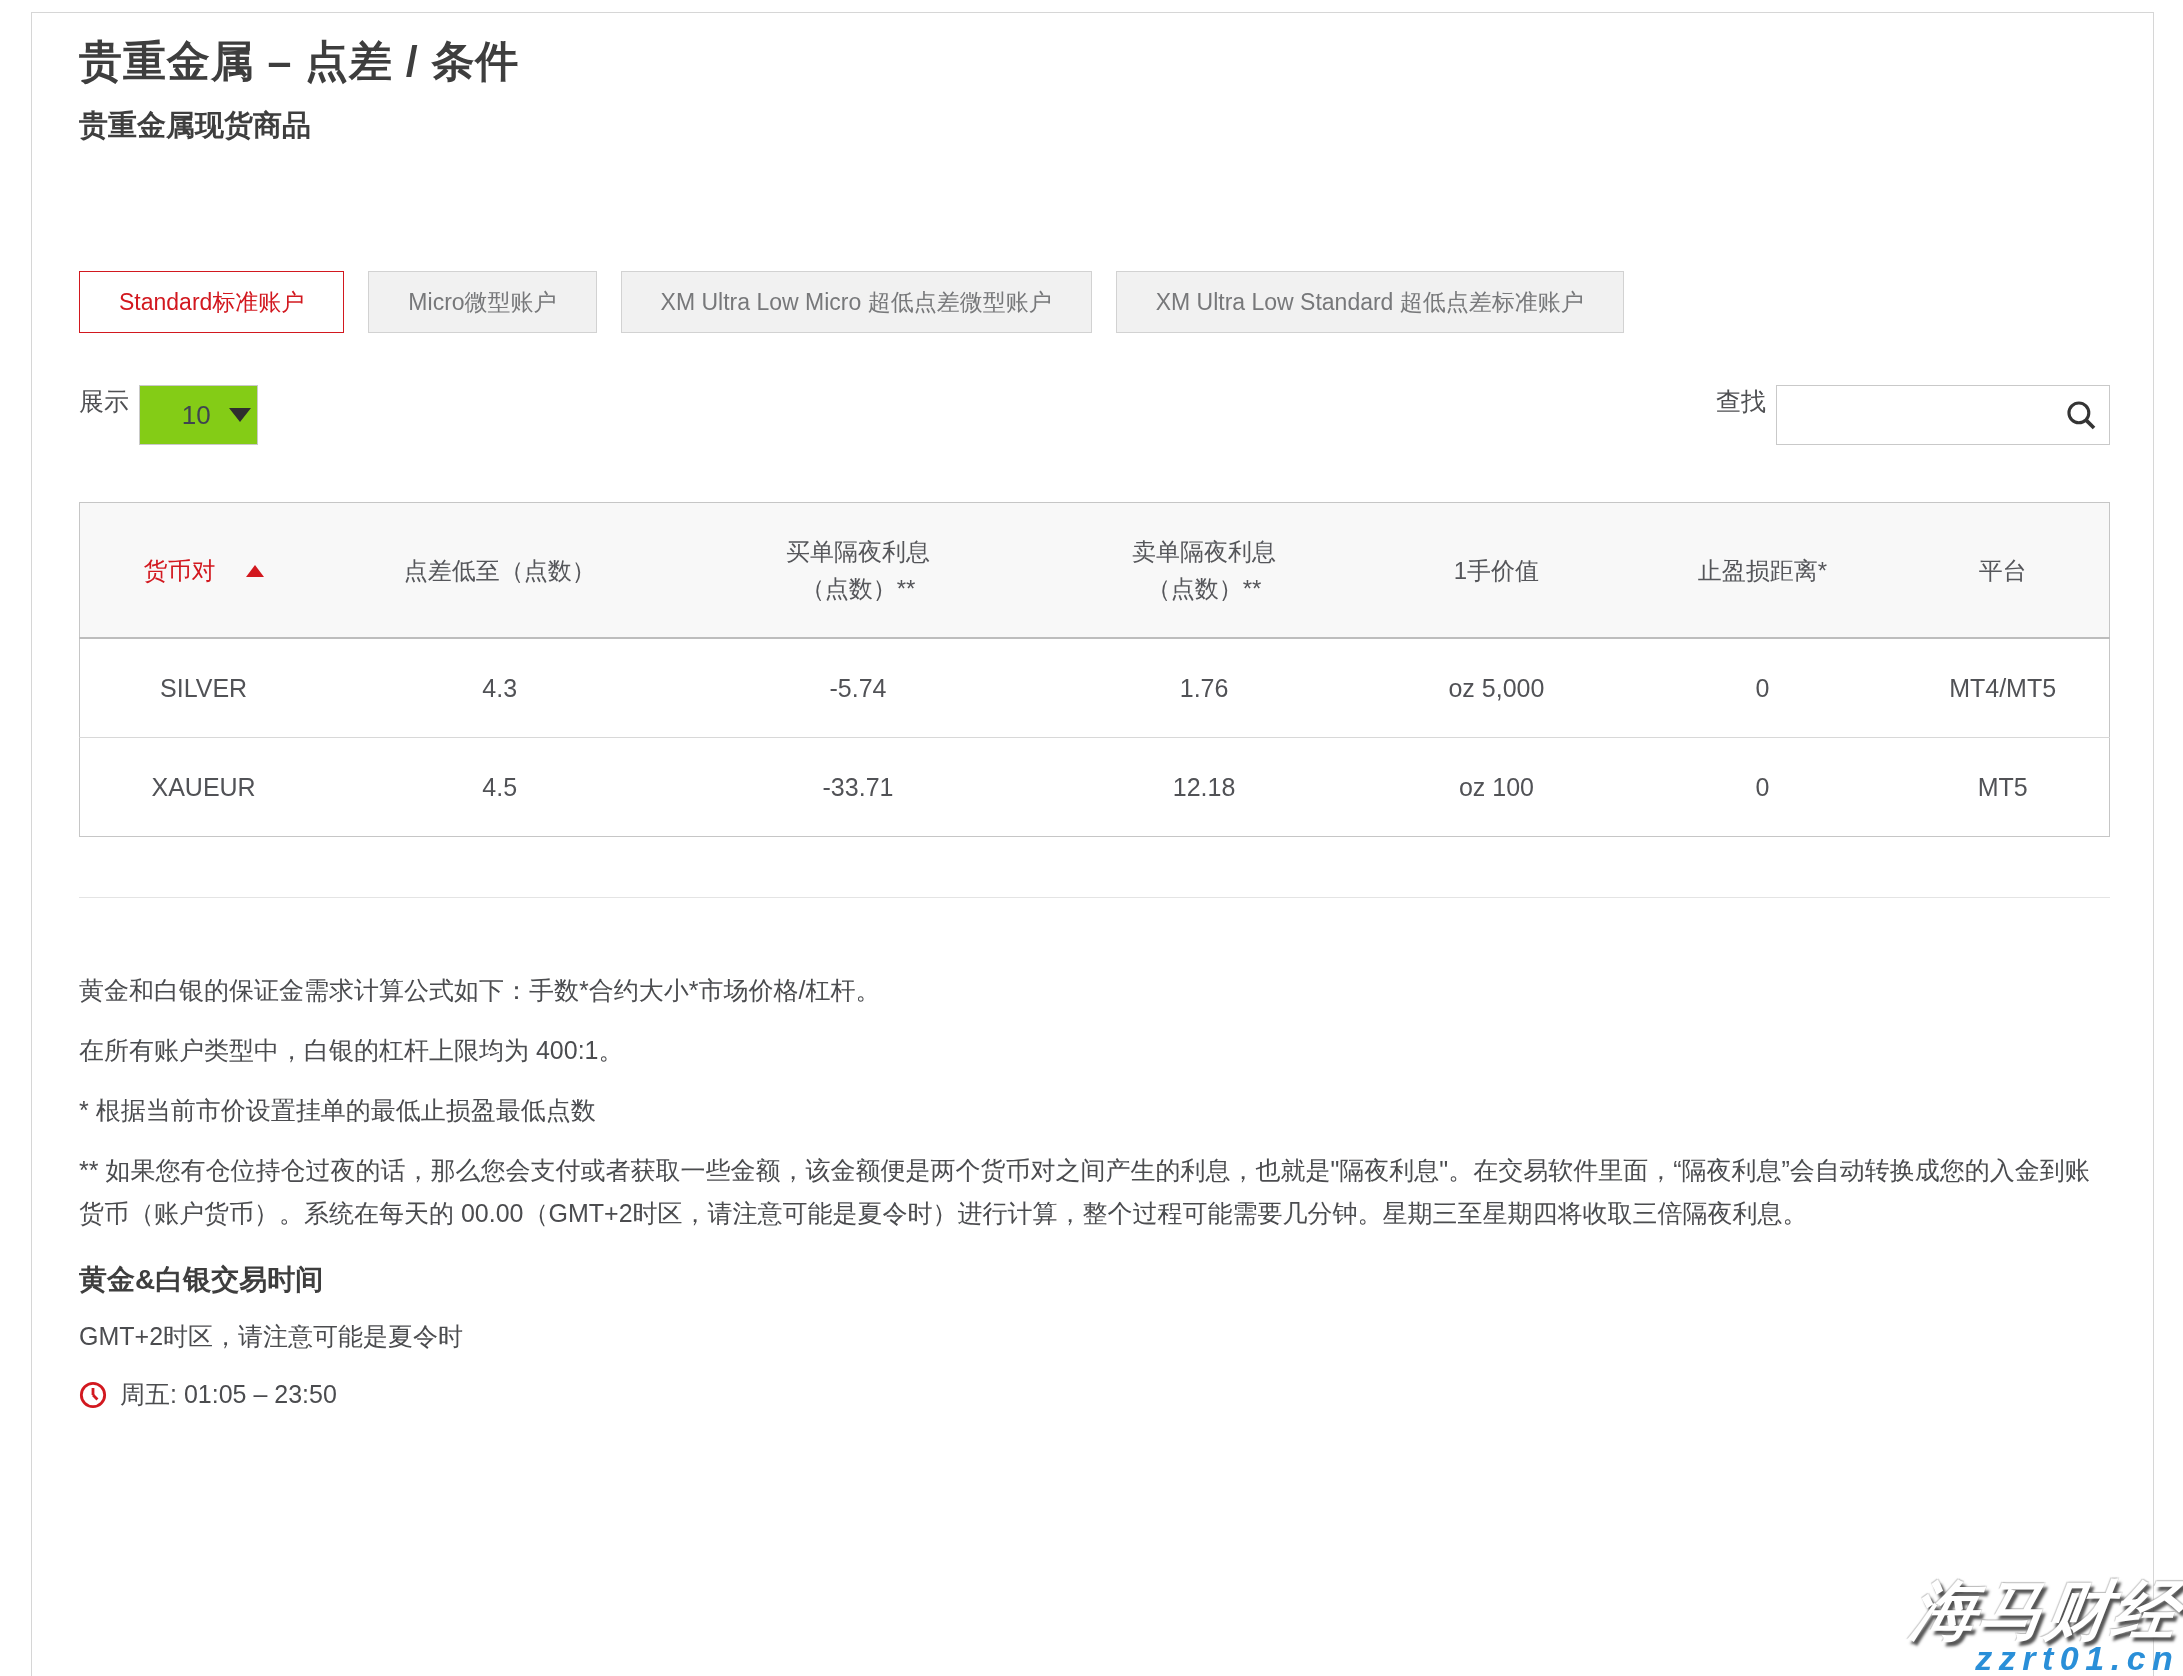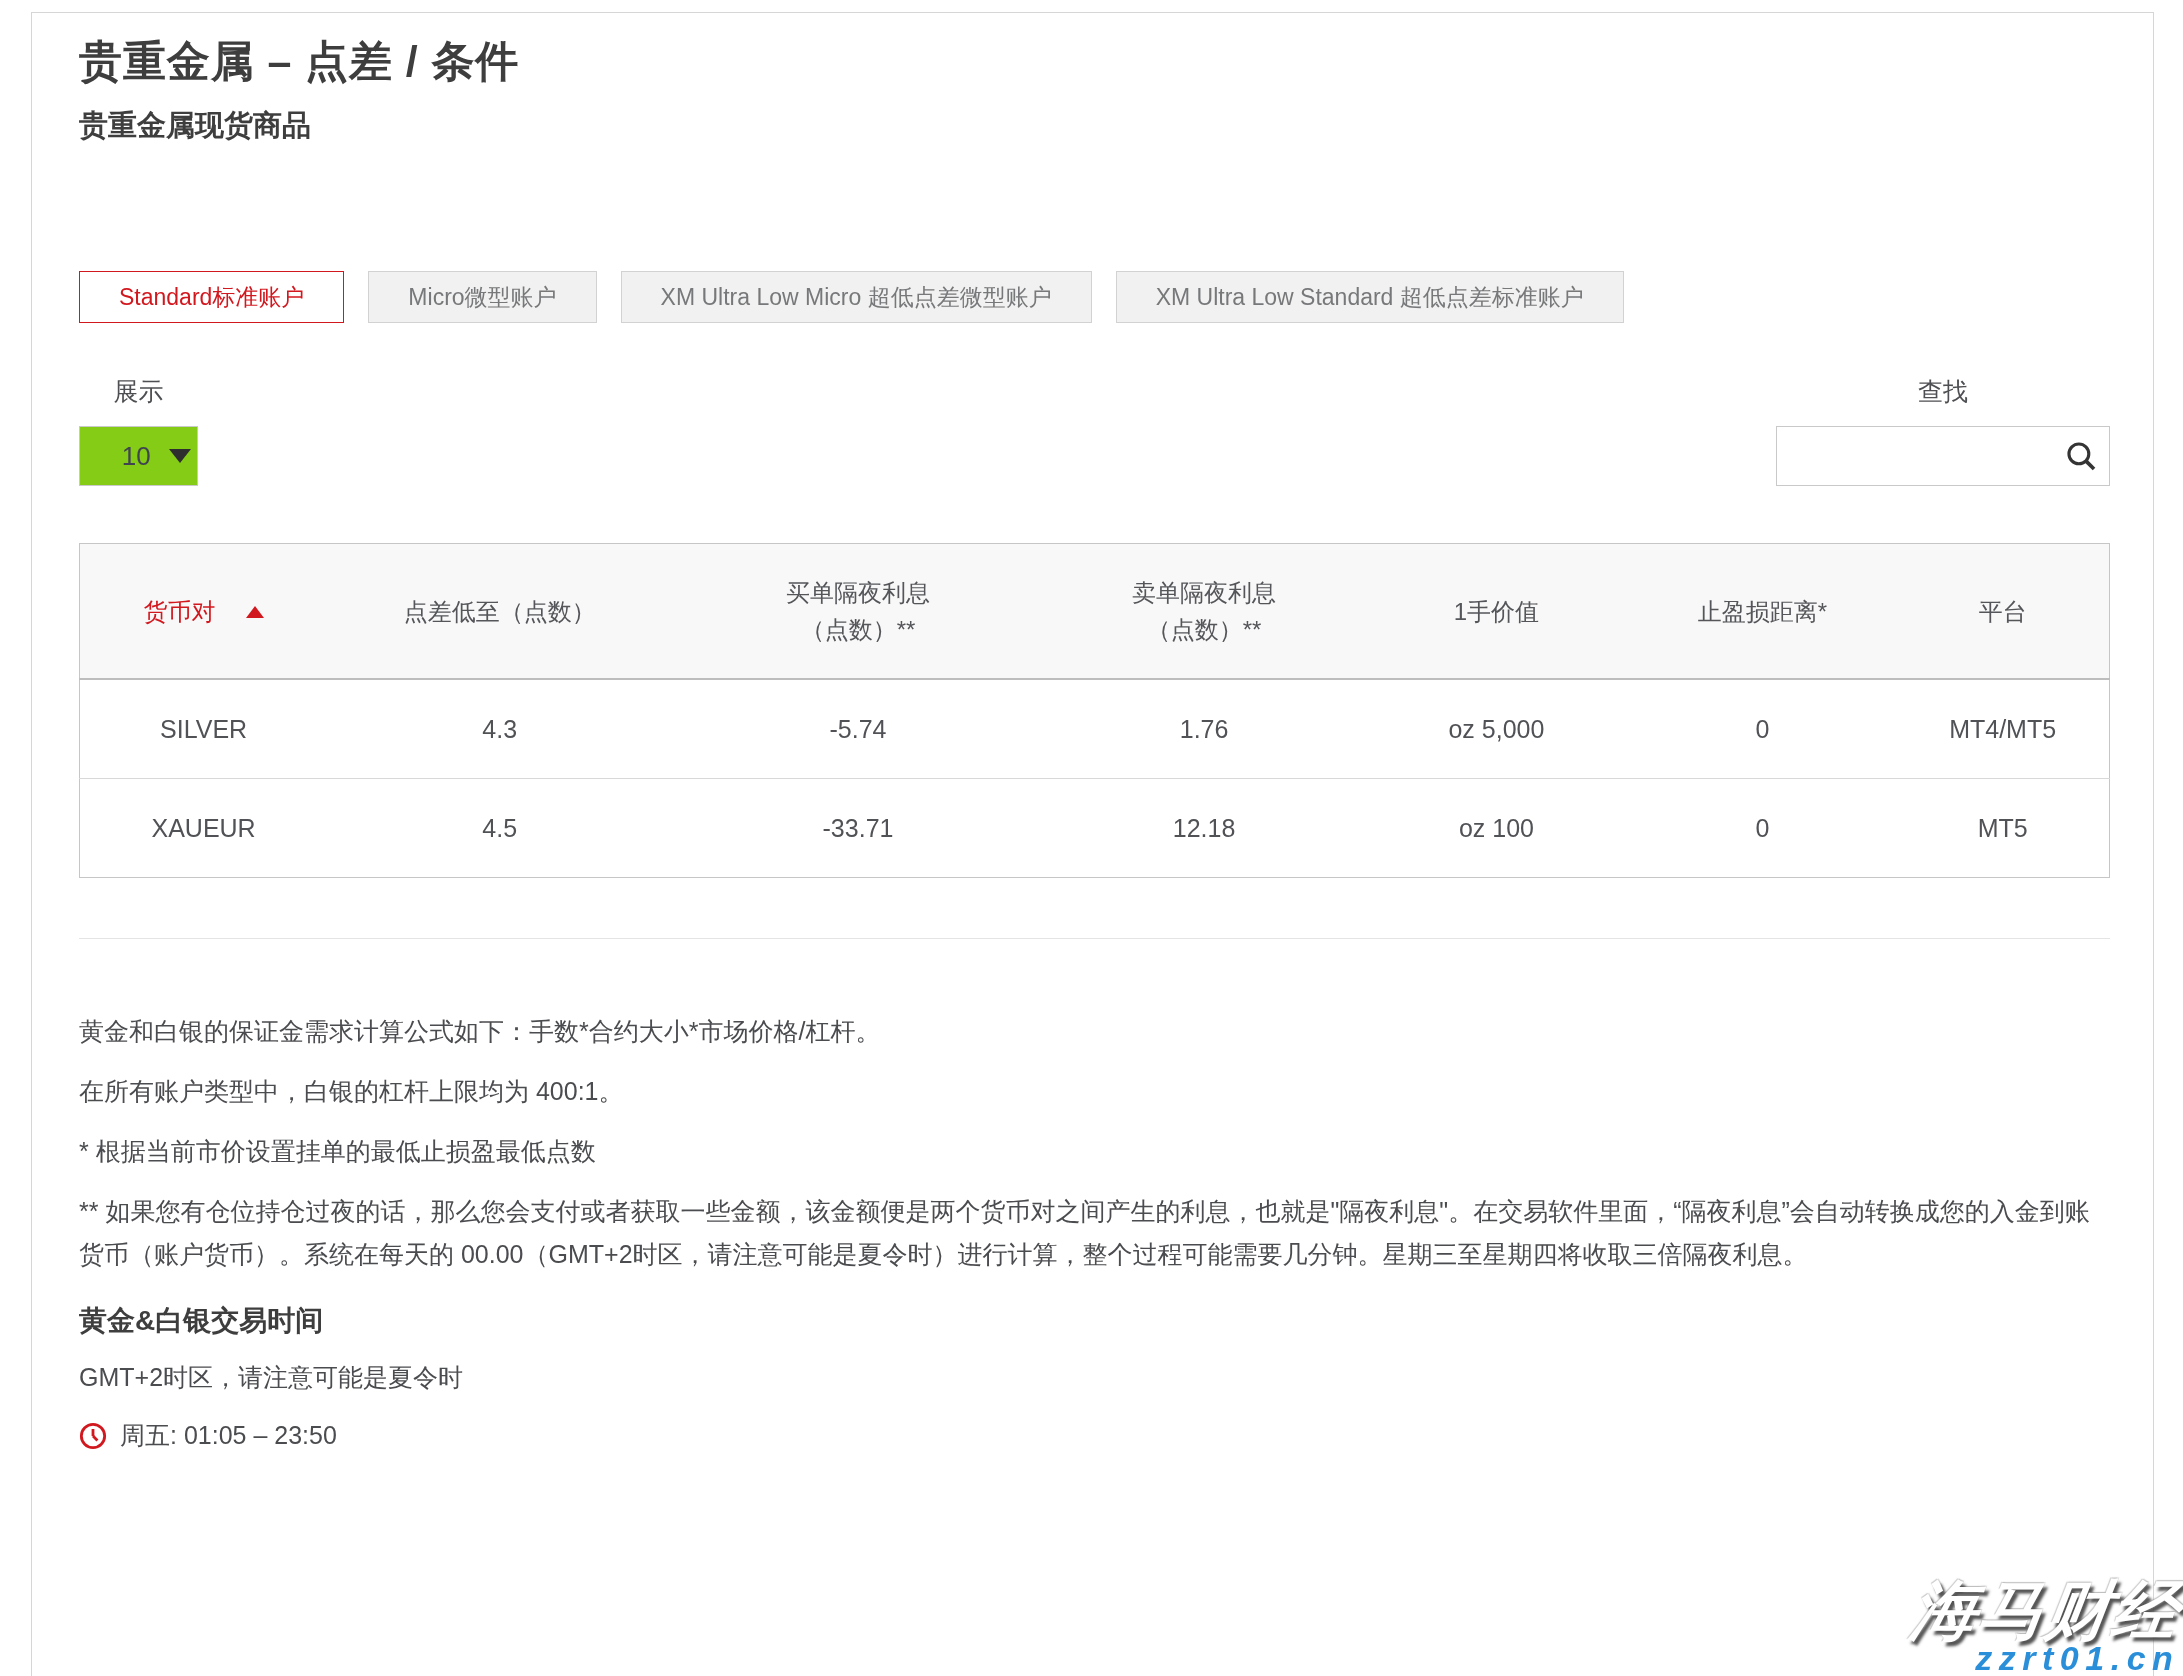--- a/index.html
+++ b/index.html
@@ -26,36 +26,36 @@
     font-weight: bold; color: #3e3e3e;
     letter-spacing: 0.9px;
   }
   .page-subtitle {
     margin: 22.4px 0 0 0;
     font-size: 29px; line-height: 37px;
     font-weight: bold; color: #3e3e3e;
   }
   .tabs { display: flex; gap: 24px; margin-top: 127px; }
   .tab {
-    height: 52px; box-sizing: border-box;
+    height: 62px; box-sizing: border-box;
     display: flex; align-items: center;
     padding: 12px 39px;
     font-size: 23px;
     cursor: pointer;
     white-space: nowrap;
   }
   .tab.active { border: 1.9px solid #d2181f; color: #d2181f; background: #fff; }
   .tab.inactive { border: 1.9px solid #d2d2d2; color: #77787a; background: #f1f1f1; }
 
   .controls {
     margin-top: 52px;
     display: flex; justify-content: space-between; align-items: center;
     font-size: 25px; color: #4e4f52;
   }
-  .control-left, .control-right { display: flex; align-items: center; gap: 18px; flex-direction: column; }
+  .control-left, .control-right { display: flex; gap: 10px; }
   .select-box {
     width: 119px; height: 60px; box-sizing: border-box;
     border: 1.9px solid #c9c9c9; background: #84cc16;
     display: flex; align-items: center; justify-content: center; gap: 18.6px;
     font-size: 26px; color: #3f4450; cursor: pointer; padding-left: 36px;
   }
   .caret-down {
     width: 0; height: 0;
     border-left: 11.2px solid transparent;
     border-right: 11.2px solid transparent;

